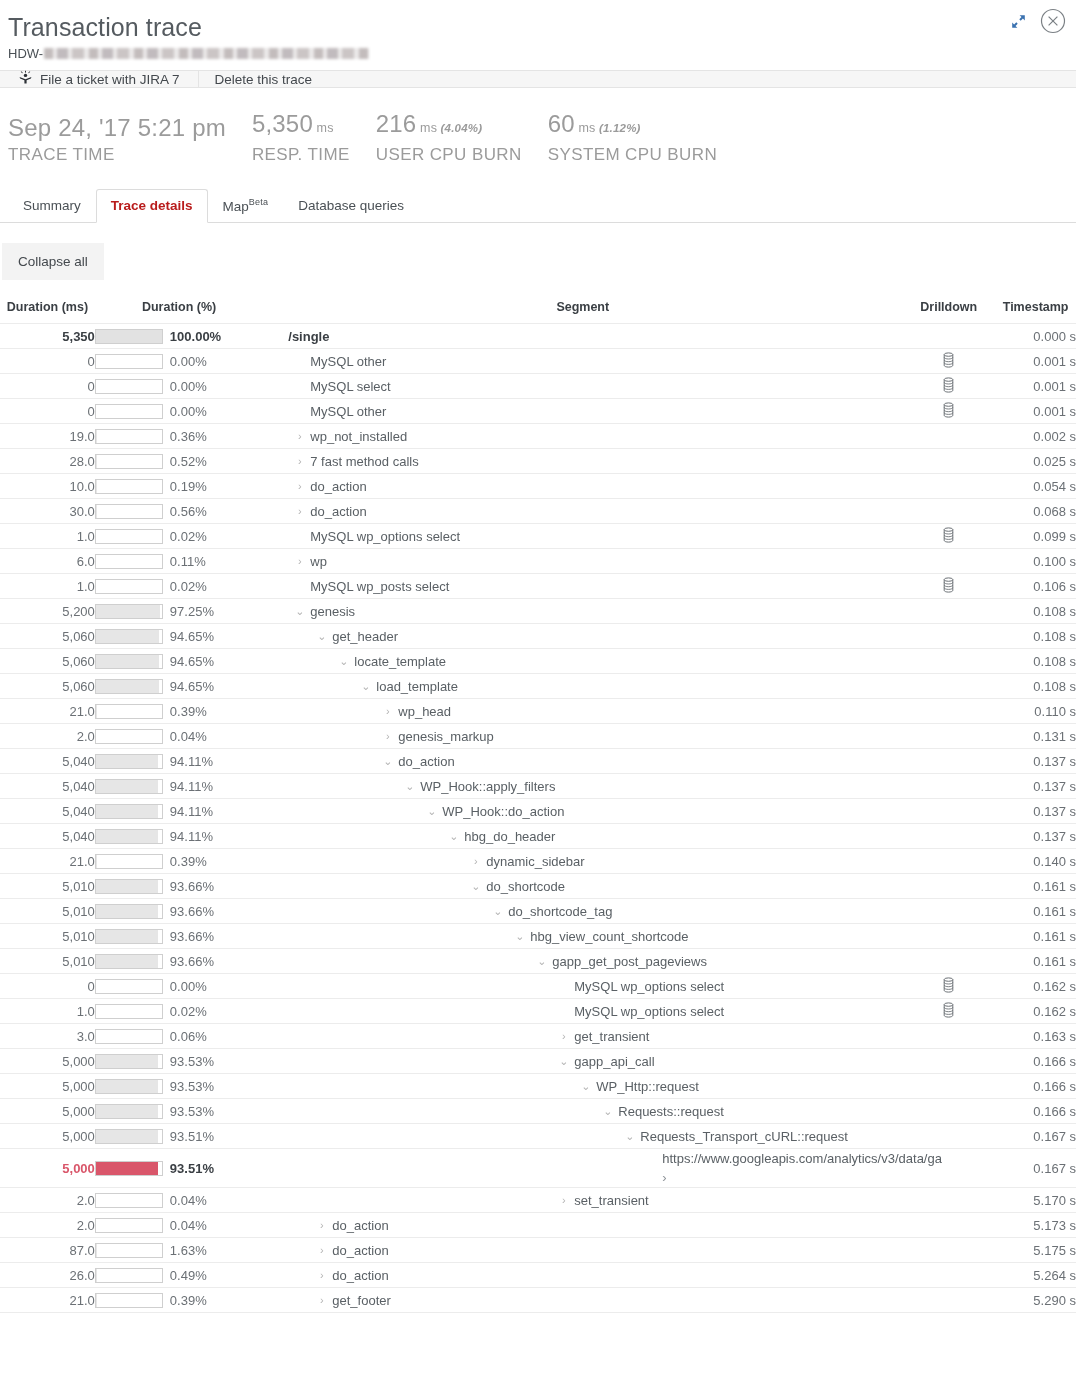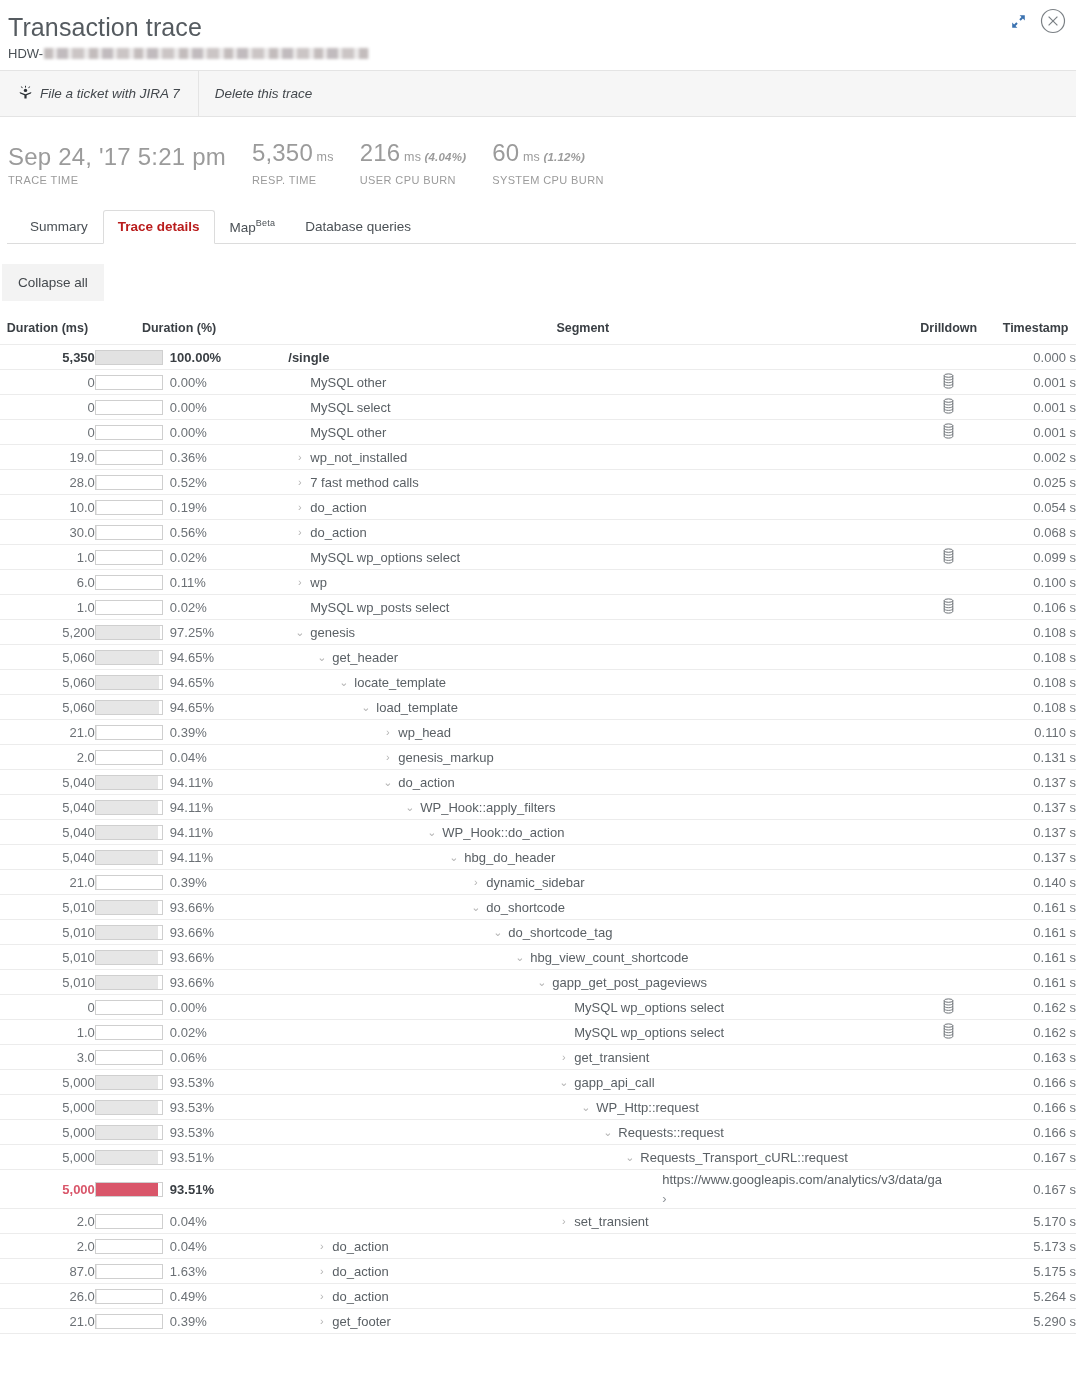--- a/index.html
+++ b/index.html
@@ -39,48 +39,48 @@
   .win-actions {
     position: absolute; top: 8px; right: 10px;
     display: flex; align-items: center; gap: 13px;
   }
   .icon-btn { cursor: pointer; display: block; line-height: 0; }
 
   
   .actionbar {
     display: flex; align-items: stretch;
     background: #f6f6f6; border-top: 1px solid #e4e4e4;
-    border-bottom: 1px solid #e4e4e4; margin-top: 8px; height: 47px; font-style: italic;
+    border-bottom: 1px solid #e4e4e4; margin-top: 8px; height: 18px;
   }
   .action {
     display: flex; align-items: center; gap: 7px;
     padding: 0 18px; font-size: 13.5px; color: #43484d;
     cursor: pointer; border-right: 1px solid #e4e4e4; background: #f6f6f6;
   }
   .action:last-child { border-right: none; }
   .action.plain { padding: 0 16px; }
 
   
   .metrics { display: flex; align-items: flex-end; padding: 22px 0 0 8px; gap: 0; }
   .metric { padding-right: 26px; }
   .metric-value {
     font-size: 24px; color: #9b9b9b; font-weight: 300;
     letter-spacing: .2px; line-height: 28px; white-space: nowrap;
   }
   .metric-unit { font-size: 12.5px; color: #9b9b9b; font-weight: 400; }
   .metric-pct { font-size: 11.5px; color: #9b9b9b; font-style: italic; font-weight: 700; }
   .metric-label {
-    font-size: 11px; color: #9b9b9b; letter-spacing: .4px;
+    font-size: 17px; color: #9b9b9b; letter-spacing: .4px;
     font-weight: 400; margin-top: 3px; white-space: nowrap;
   }
 
   
   .tabs {
     display: flex; align-items: flex-end; margin-top: 24px;
-    padding-left: 8px; border-bottom: 1px solid #dcdcdc; height: 34px; margin-left: 7px;
+    padding-left: 8px; border-bottom: 1px solid #dcdcdc; height: 34px;
   }
   .tab {
     padding: 7px 14px 8px; font-size: 13.5px; color: #4a5055;
     cursor: pointer; position: relative; top: 1px;
     border: 1px solid transparent; border-radius: 3px 3px 0 0;
     line-height: 17px;
   }
   .tab.active {
     color: #b91c1c; font-weight: 700; background: #fff;
     border-color: #dcdcdc; border-bottom-color: #fff;

